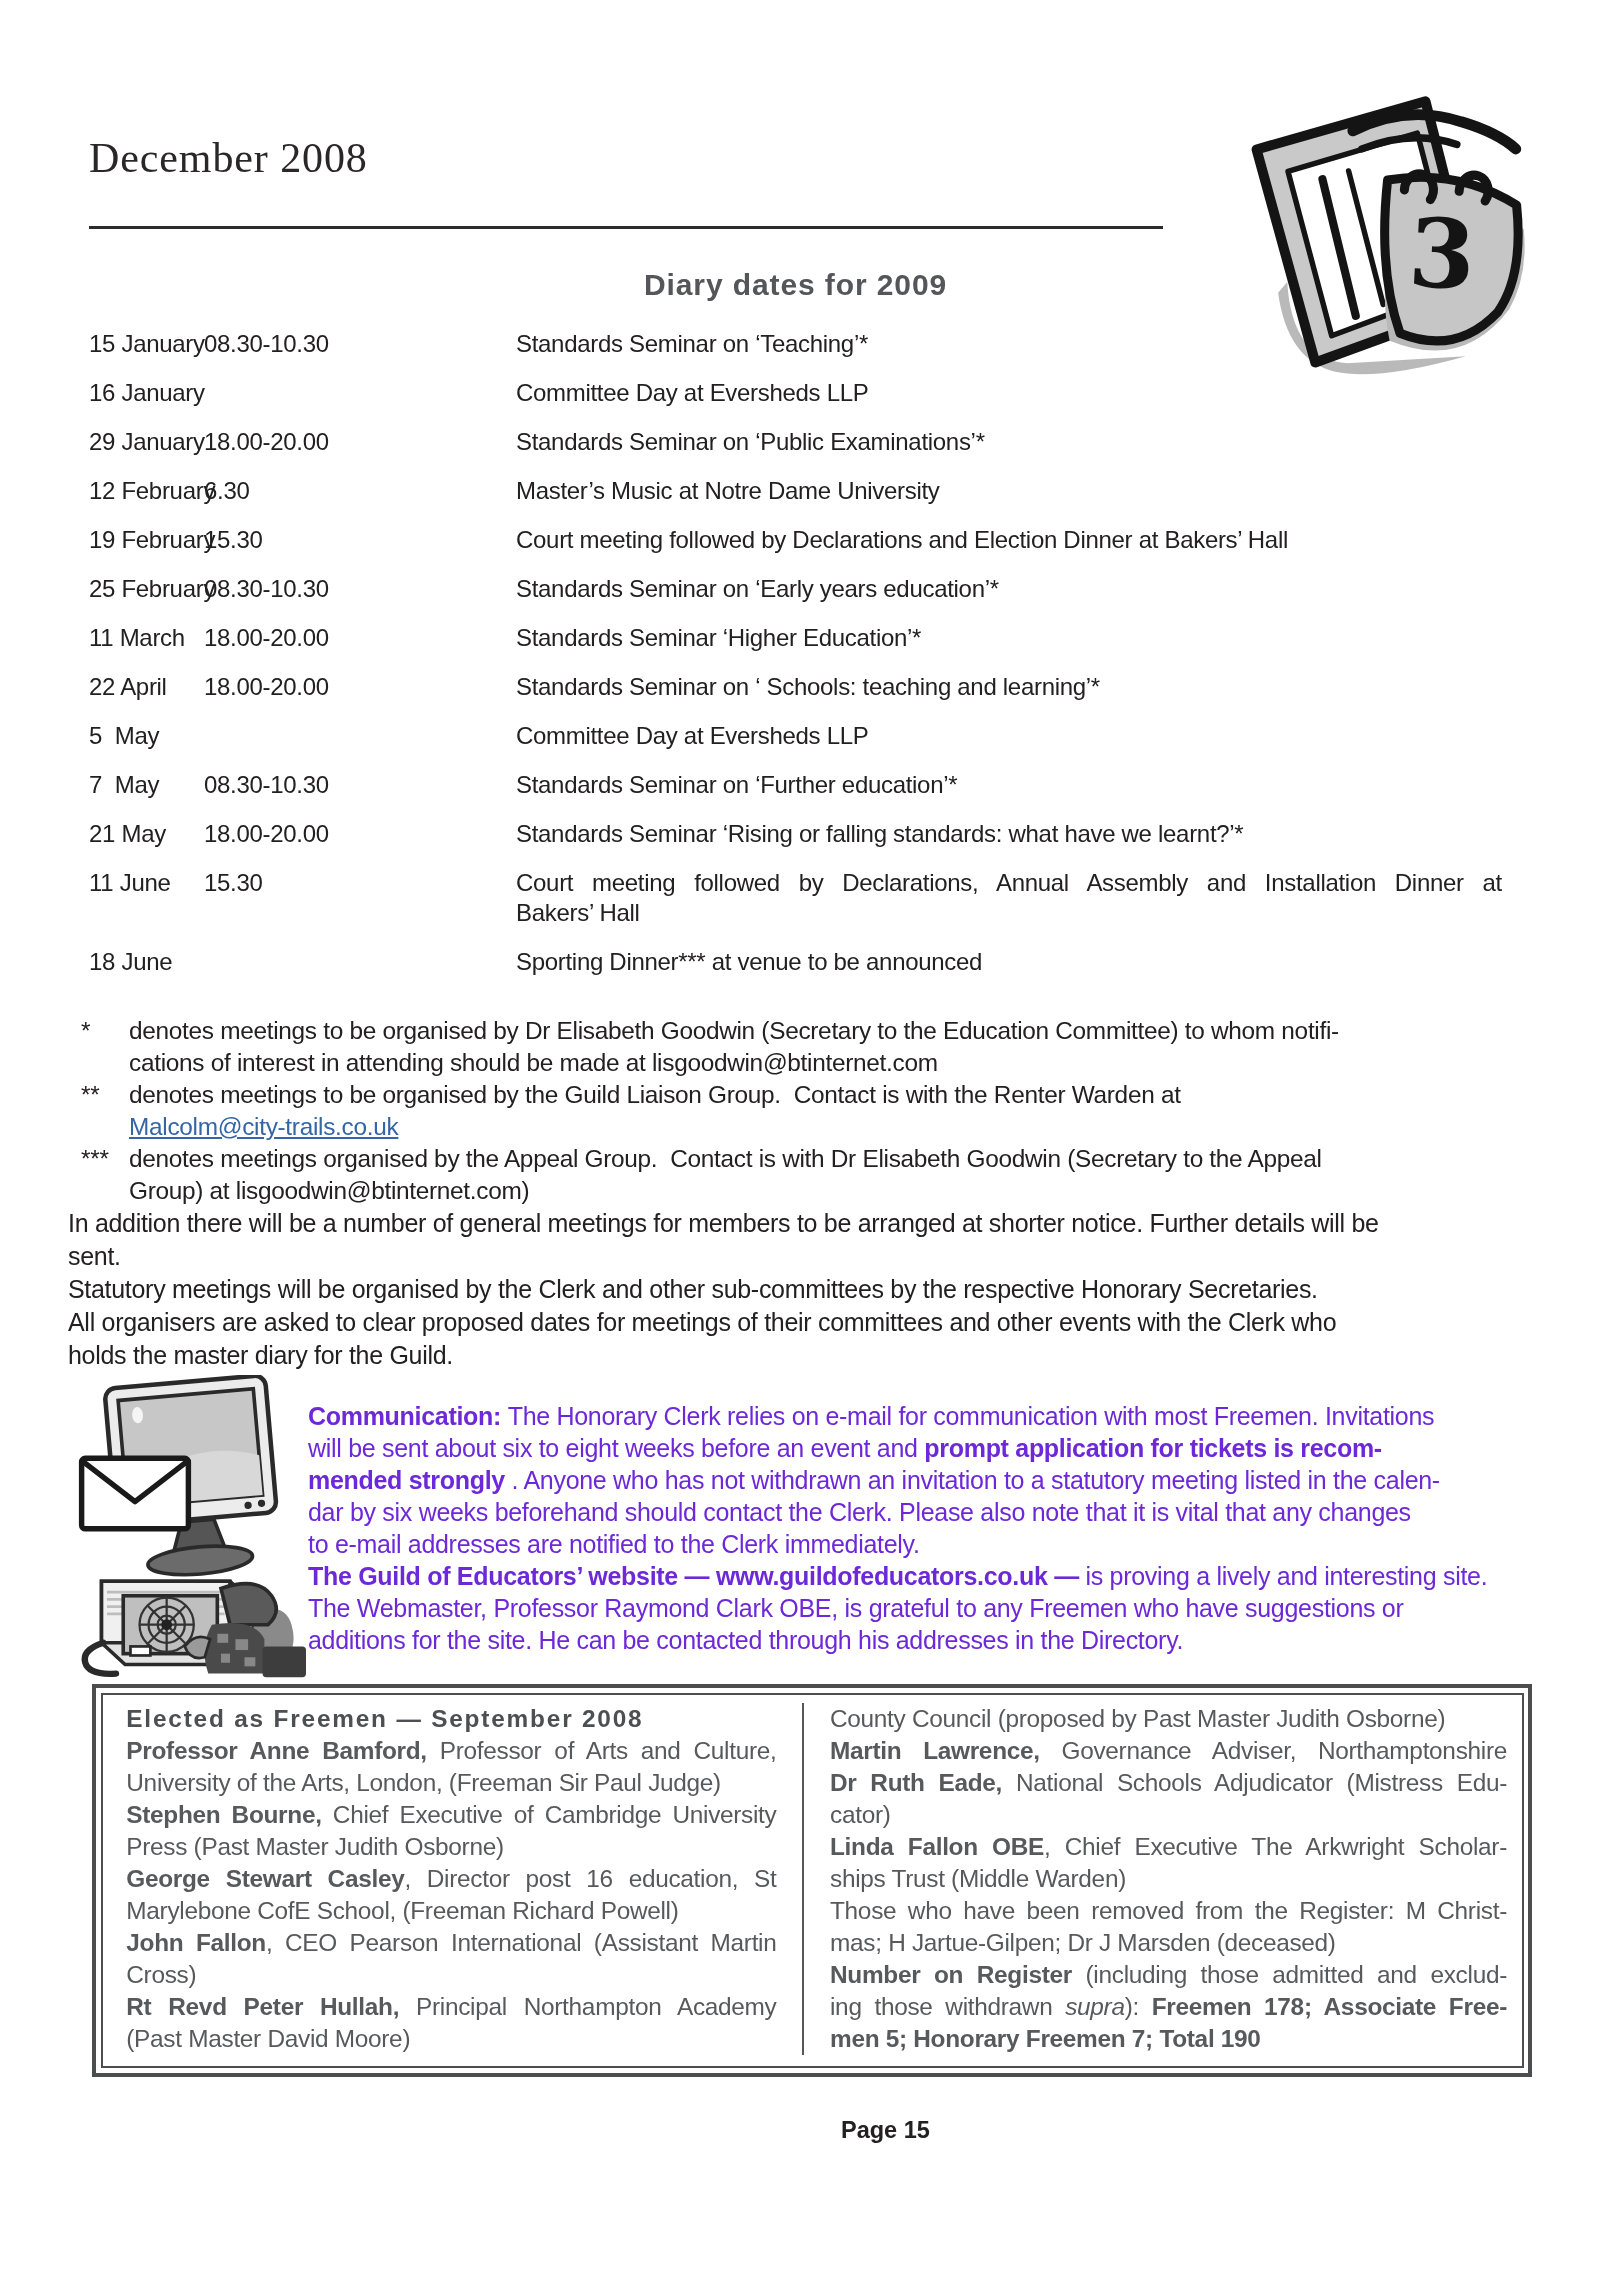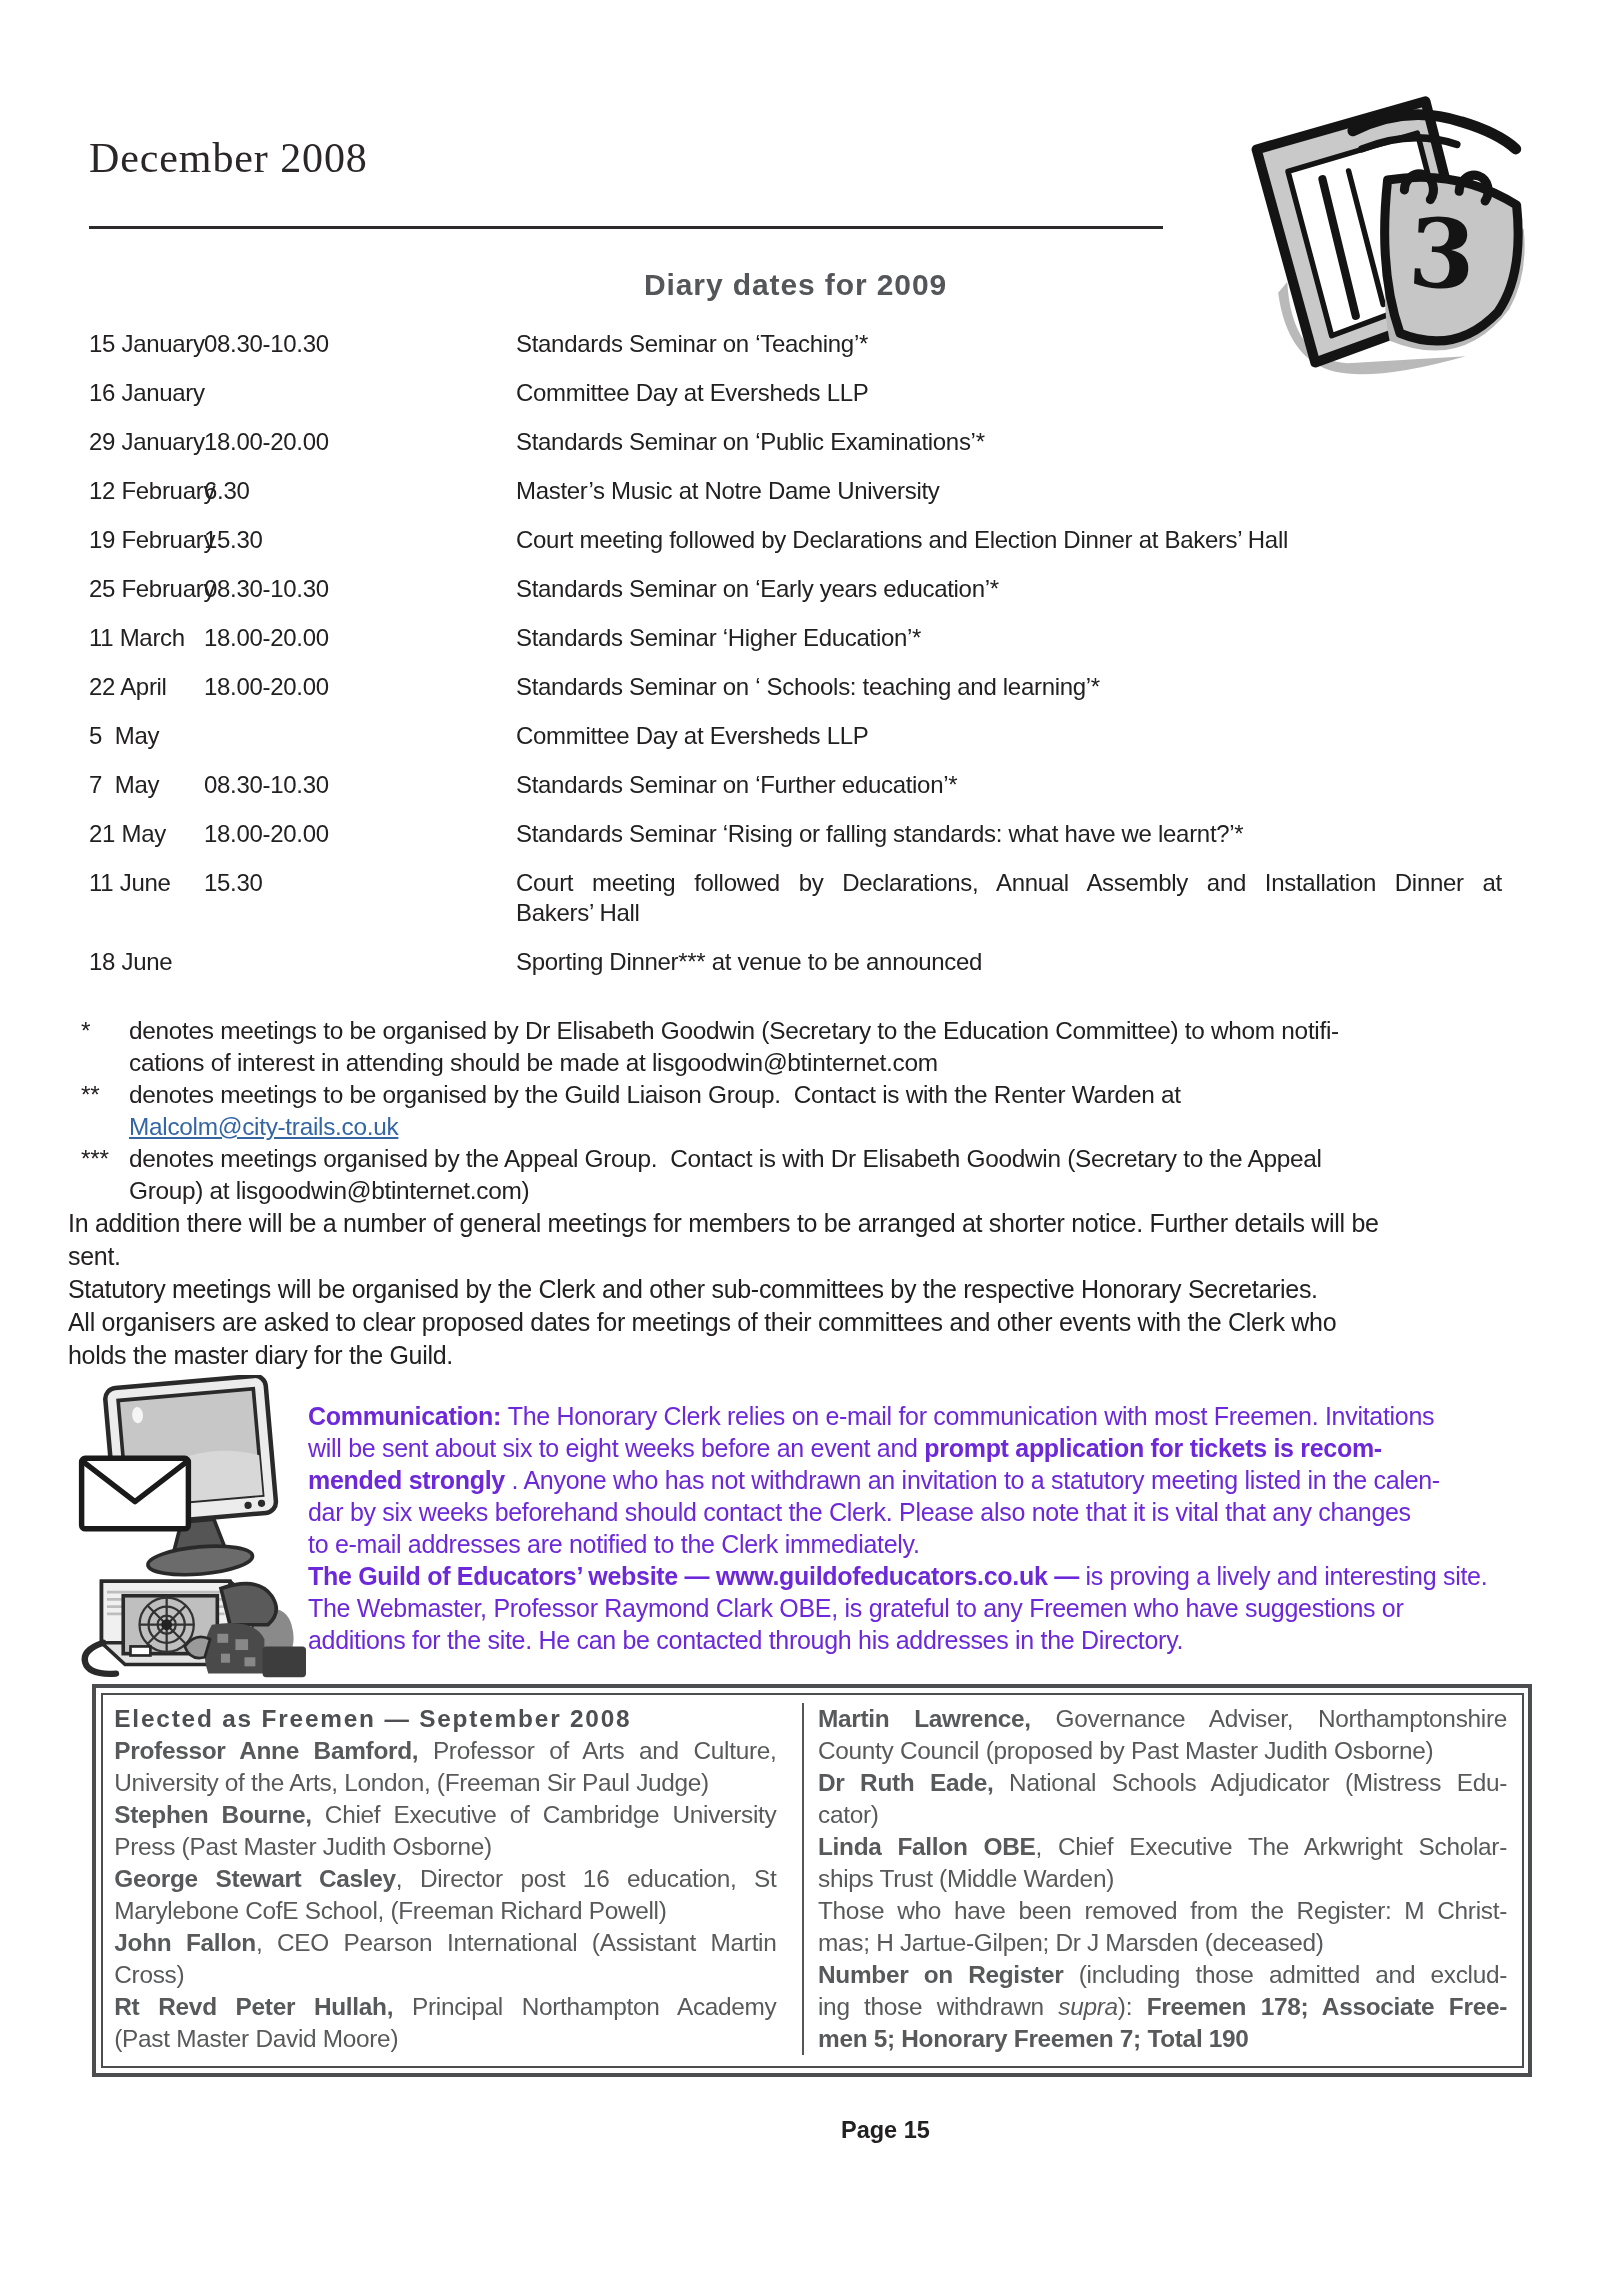--- a/index.html
+++ b/index.html
@@ -38,21 +38,21 @@
   
   #calendar-art{left:1217px;top:81px;}
   #computer-art{left:76px;top:1375px;}
   
   #freemen-box{left:92px;top:1684px;width:1440px;border:4.5px solid #4c4d4f;padding:4.5px;box-sizing:border-box;}
   #freemen-box-inner{border:2.7px solid #4c4d4f;padding:8.1px 0 11.8px 0;display:flex;}
   .box-col{font-size:24.4px;letter-spacing:-0.3px;line-height:32px;color:#58595b;}
   #box-col-left{width:701px;flex:none;border-right:2.7px solid #55565a;padding:0 25px 0 11.8px;box-sizing:border-box;}
   #box-col-right{flex:1;padding:0 14.5px 0 14.5px;}
   #box-heading{font-weight:bold;letter-spacing:1.8px;color:#4e4f52;}
-  .box-col .line{white-space:nowrap;}
+  .box-col .line{white-space:nowrap;margin-left:12px;}
   .box-col .line.j{white-space:normal;text-align:justify;text-align-last:justify;}
   
   #page-label{left:817px;top:2117px;font-size:23.5px;font-weight:bold;color:#232021;margin-left:24px;}
 </style>
 </head>
 <body>
 
 <div class="abs" id="masthead-title">December 2008</div>
 <div class="abs" id="masthead-rule"></div>
 
@@ -279,22 +279,22 @@
           <div class="line j"><span class="b">George Stewart Casley</span><span>, Director post 16 education, St</span></div>
           <div class="line"><span>Marylebone CofE School, (Freeman Richard Powell)</span></div>
           <div class="line j"><span class="b">John Fallon</span><span>, CEO Pearson International (Assistant Martin</span></div>
           <div class="line"><span>Cross)</span></div>
           <div class="line j"><span class="b">Rt Revd Peter Hullah,</span><span> Principal Northampton Academy</span></div>
           <div class="line"><span>(Past Master David Moore)</span></div>
         </div>
     </div>
     <div class="box-col" id="box-col-right">
       <div id="box-right-lines">
+          <div class="line"><span>County Council (proposed by Past Master Judith Osborne)</span></div>
           <div class="line j"><span class="b">Martin Lawrence,</span><span> Governance Adviser, Northamptonshire</span></div>
-          <div class="line"><span>County Council (proposed by Past Master Judith Osborne)</span></div>
           <div class="line j"><span class="b">Dr Ruth Eade,</span><span> National Schools Adjudicator (Mistress Edu-</span></div>
           <div class="line"><span>cator)</span></div>
           <div class="line j"><span class="b">Linda Fallon OBE</span><span>, Chief Executive The Arkwright Scholar-</span></div>
           <div class="line"><span>ships Trust (Middle Warden)</span></div>
           <div class="line j"><span>Those who have been removed from the Register: M Christ-</span></div>
           <div class="line"><span>mas; H Jartue-Gilpen; Dr J Marsden (deceased)</span></div>
           <div class="line j"><span class="b">Number on Register</span><span> (including those admitted and exclud-</span></div>
           <div class="line j"><span>ing those withdrawn </span><span class="i">supra</span><span>): </span><span class="b">Freemen 178; Associate Free-</span></div>
           <div class="line"><span class="b">men 5; Honorary Freemen 7; Total 190</span></div>
         </div>

